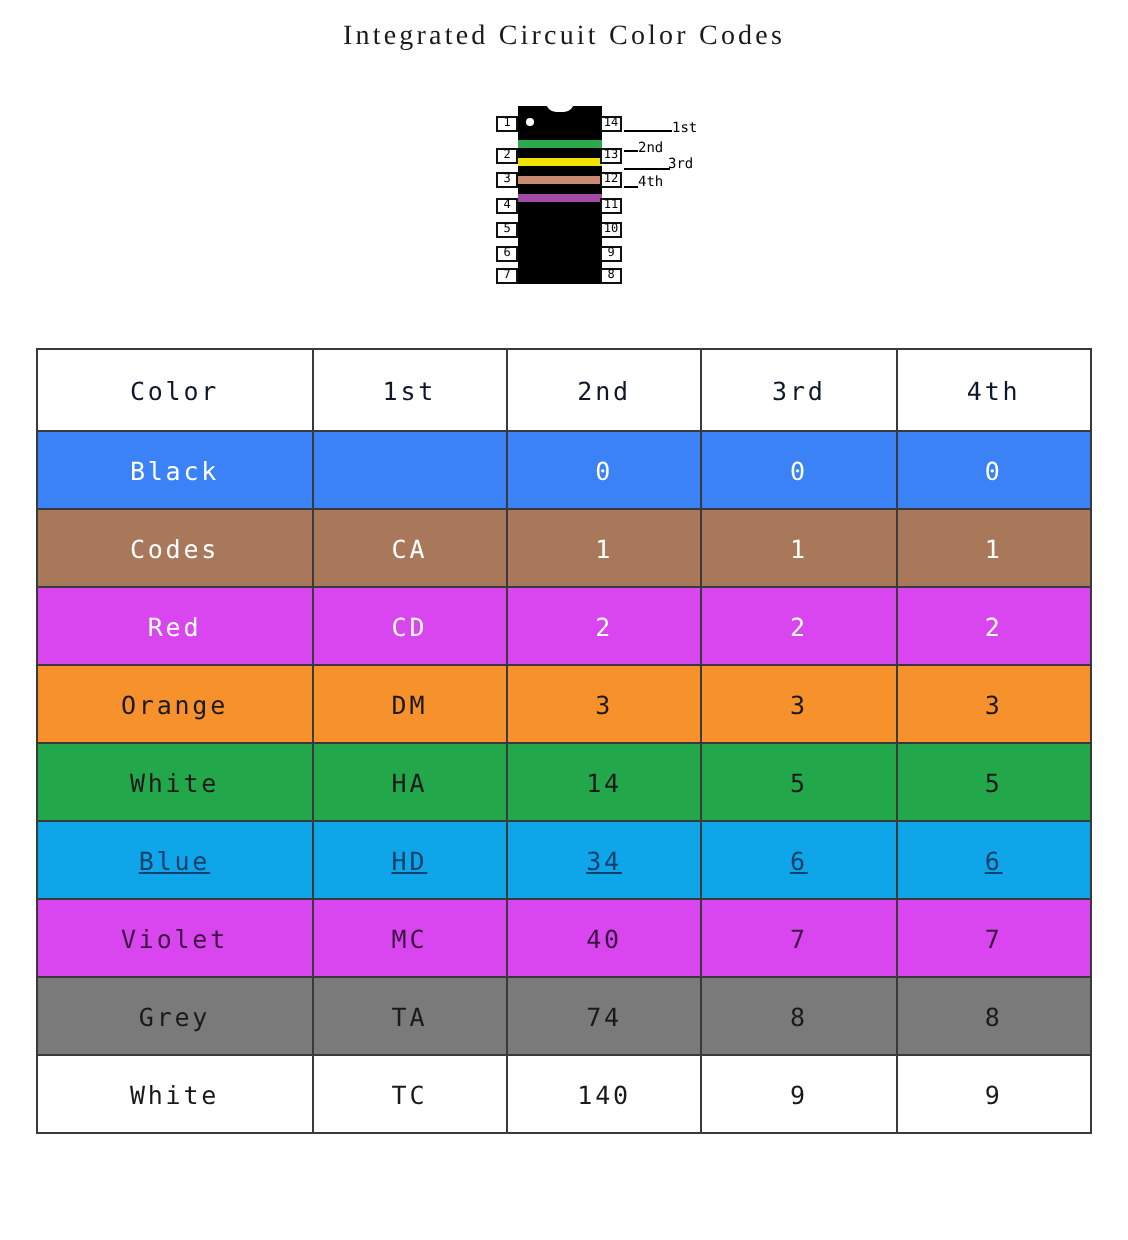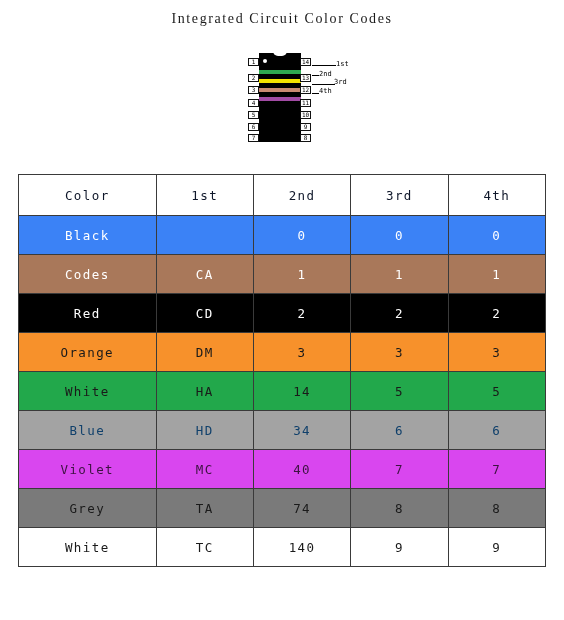--- a/index.html
+++ b/index.html
@@ -198,42 +198,42 @@
         <td>0</td>
         <td>0</td>
       </tr>
       <tr style="background: rgb(169, 120, 90); color: rgb(255, 255, 255);">
         <td class="cell-color-name">Codes</td>
         <td>CA</td>
         <td>1</td>
         <td>1</td>
         <td>1</td>
       </tr>
-      <tr style="background: #000000; color: rgb(255, 255, 255); border-radius: 19px;">
+      <tr style="background: #d946ef; color: rgb(255, 255, 255); border-radius: 19px;">
         <td class="cell-color-name">Red</td>
         <td>CD</td>
         <td>2</td>
         <td>2</td>
         <td>2</td>
       </tr>
       <tr style="background: rgb(247, 145, 43); color: rgb(26, 26, 26);">
         <td class="cell-color-name">Orange</td>
         <td>DM</td>
         <td>3</td>
         <td>3</td>
         <td>3</td>
       </tr>
       <tr style="background: rgb(34, 168, 75); color: rgb(26, 26, 26);">
         <td class="cell-color-name">White</td>
         <td>HA</td>
         <td>14</td>
         <td>5</td>
         <td>5</td>
       </tr>
-      <tr style="background: #a3a3a3; color: rgb(16, 64, 107);">
+      <tr style="background: #0ea5e9; color: rgb(16, 64, 107); text-decoration: underline;">
         <td class="cell-color-name">Blue</td>
         <td>HD</td>
         <td>34</td>
         <td>6</td>
         <td>6</td>
       </tr>
       <tr style="background: #d946ef; color: rgb(60, 19, 64);">
         <td class="cell-color-name">Violet</td>
         <td>MC</td>
         <td>40</td>

